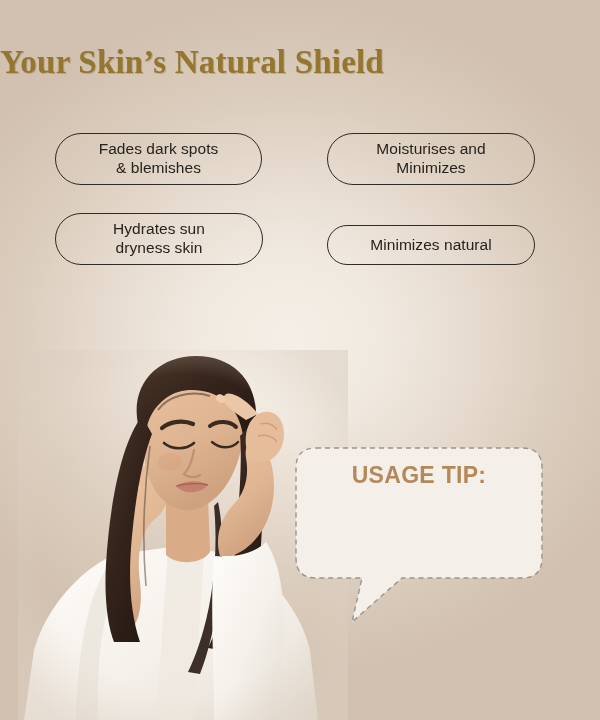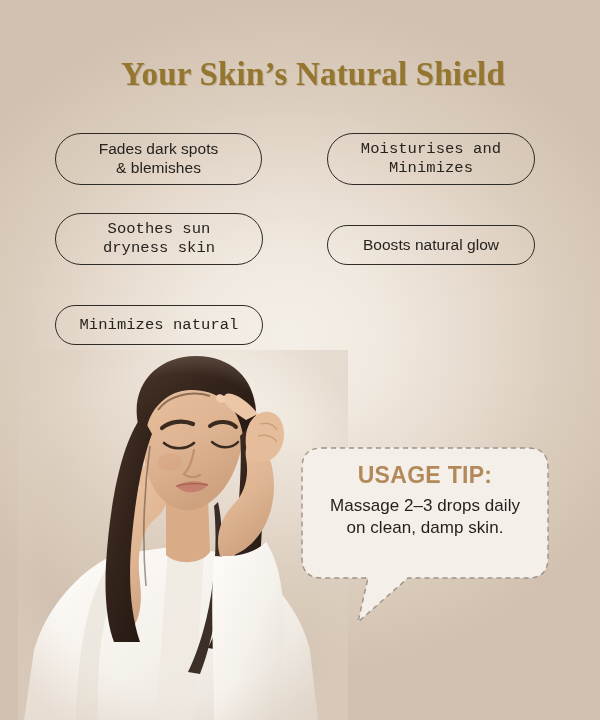--- a/index.html
+++ b/index.html
@@ -24,24 +24,24 @@
         #f4efe7 0%,
         #f0e9df 26%,
         #e6dace 52%,
         #dbcdbd 74%,
         #d2c1b0 100%);
   }
 
   
   .title {
     position: absolute;
-    top: 56px;
+    top: 44px;
     left: 0;
     width: 505px;
-    text-align: right;
+    text-align: left;
     font-family: "Liberation Serif", serif;
     font-weight: bold;
     font-size: 33px;
     letter-spacing: 0.2px;
     color: #94762f;
     text-shadow: 1px 1px 0 rgba(90,70,30,0.22);
     white-space: nowrap;
   }
 
   
@@ -64,37 +64,37 @@
     justify-content: center;
     text-align: center;
     padding: 8px 12px;
     box-sizing: border-box;
     background: transparent;
     color: #26231f;
     font-size: 15.5px;
     line-height: 1.22;
     letter-spacing: 0.05px;
   }
-  .pill.right { width: 208px; font-family: Liberation Mono, monospace; }
+  .pill.right { width: 208px; }
   .pill-row3 { margin-top: 12px; }
 
   
   .photo {
     position: absolute;
     left: 18px;
     bottom: 0;
     width: 330px;
     height: 370px;
     pointer-events: none;
   }
 
   
   .bubble-wrap {
     position: absolute;
-    left: 300px;
+    left: 294px;
     top: 446px;
     width: 250px;
     height: 180px;
   }
   .bubble-svg {
     position: absolute;
     inset: 0;
     width: 100%;
     height: 100%;
   }
@@ -138,28 +138,25 @@
     <div class="pill right">
       <span>
         <span>Moisturises and</span><br>
         <span>Minimizes</span>
       </span>
     </div>
 
 
     <div class="pill right">
       <span>
-        <span>Soothes sun</span><br>
+        <span>Hydrates sun</span><br>
         <span>dryness skin</span>
       </span>
     </div>
 
-    <div class="pill pill-row3">
-      <span>Boosts natural glow</span>
-    </div>
 
     <div class="pill right pill-row3">
       <span>Minimizes natural</span>
     </div>
 
   </div>
 
   <svg class="photo" viewBox="0 0 330 370">
     <defs>
       <linearGradient id="robeG" x1="0" y1="0" x2="1" y2="1">
@@ -265,19 +262,18 @@
   </svg>
 
   <div class="bubble-wrap">
     <svg class="bubble-svg" viewBox="0 0 250 180" preserveAspectRatio="none">
       <path d="M22 2 L 228 2 Q 248 2 248 22 L 248 112 Q 248 132 228 132
                L 108 132 L 58 176 L 68 132 L 22 132 Q 2 132 2 112 L 2 22 Q 2 2 22 2 Z" fill="#f4efe8" stroke="#9c948c" stroke-width="1.4" stroke-dasharray="5 4" stroke-linejoin="round"></path>
     </svg>
     <div class="bubble-content">
       <div class="bubble-title">USAGE TIP:</div>
       <div class="bubble-body">
-        <span>Massage 2–3 drops daily</span><br>
-        <span>on clean, damp skin.</span>
+        <br>
       </div>
     </div>
   </div>
 
 </div>
 
 </body></html>

